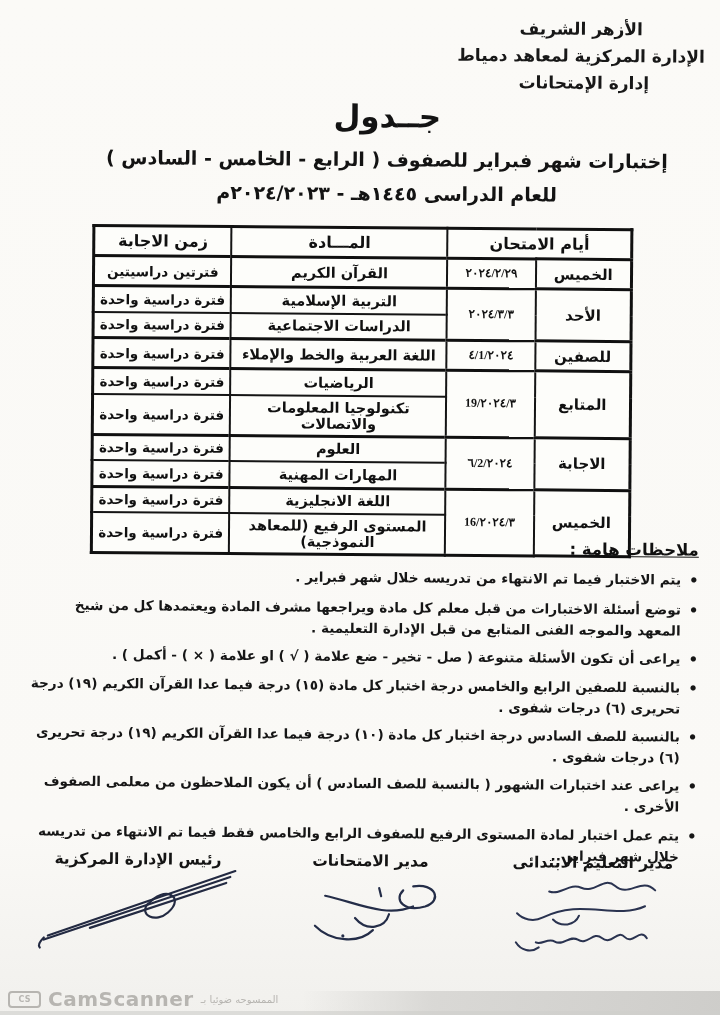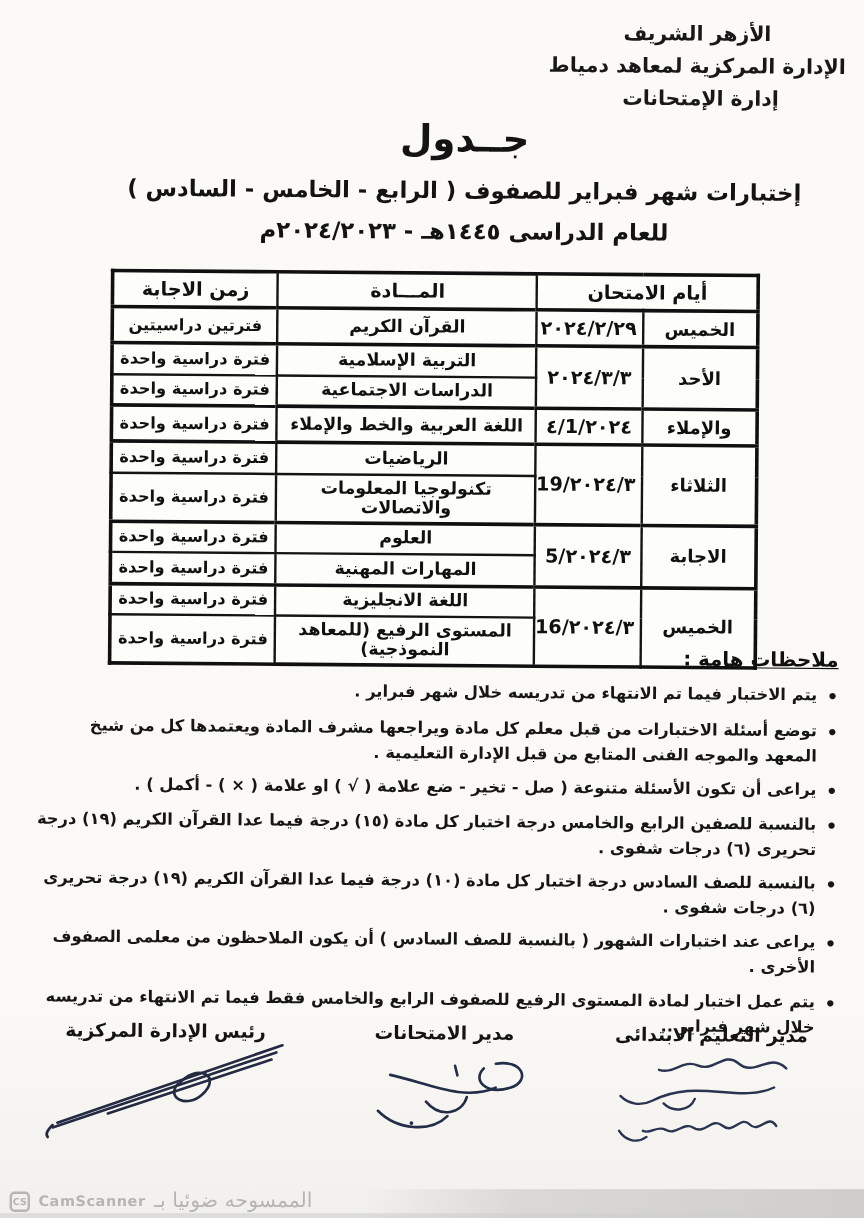--- a/index.html
+++ b/index.html
@@ -25,21 +25,21 @@
 
   
   table.schedule { position:absolute; top:226px; right:88px; width:538px; border-collapse:collapse; background:#fdfdfa; table-layout:fixed; }
   table.schedule th, table.schedule td {
     border:2px solid #141414; font-weight:bold; text-align:center; vertical-align:middle; padding:3px 4px; color:#111;
   }
   table.schedule { border:3px solid #101010; }
   tr.head th { font-size:16px; height:30px; border-bottom:3px solid #101010; }
   tr.g > td { border-top:3px solid #101010; }
   td.day  { font-size:15px; }
-  td.date { font-size:16px; }
+  td.date { font-size:12px;font-family:Liberation Serif, serif; }
   td.subject { font-size:14.5px; }
   td.time { font-size:13.5px; }
   tr.row1 td { height:30px; }
   tr.sub td.subject, tr.sub td.time { border-top:1.5px solid #2c2c2c; }
   tr.half td { height:26px; }
 
   
   .notes { position:absolute; top:538px; right:20px; left:16px; }
   .notes-heading { text-align:right; font-size:16.5px; font-weight:bold; text-decoration:underline; color:#101010; }
   .notes-list { margin-top:10px; }
@@ -48,23 +48,23 @@
   .note .nt { flex:1; text-align:right; padding-left:14px; }
   .und { }
 
   
   .signatures { position:absolute; top:852px; right:0; left:0; display:flex; justify-content:space-between; padding:0 26px 0 34px; }
   .sig { text-align:center; font-weight:bold; font-size:15.5px; color:#141414; position:relative; }
   .sig .scribble { display:block; margin-top:-4px; }
 
   
   .watermark { position:absolute; bottom:4px; left:8px; display:flex; align-items:center; gap:7px; direction:rtl; color:#b7b5b1; }
-  .wm-ar { font-size:17px; }
-  .wm-brand { font-size:12px; font-weight:bold; letter-spacing:.5px; }
-  .wm-logo { width:17px; height:17px; border:2px solid #b7b5b1; border-radius:4px; font-size:8px; font-weight:bold; display:flex; align-items:center; justify-content:center; }
+  .wm-ar { font-size:10px; }
+  .wm-brand { font-size:20px; font-weight:bold; letter-spacing:.5px; }
+  .wm-logo { width:33px; height:17px; border:2px solid #b7b5b1; border-radius:4px; font-size:8px; font-weight:bold; display:flex; align-items:center; justify-content:center; }
 
   .bottom-shade { position:absolute; bottom:0; left:0; right:0; height:24px; pointer-events:none;
     background: linear-gradient(to left, #c8c7c4 0%, #d5d4d1 40%, rgba(213,212,209,0) 58%); opacity:.85; }
   .bottom-edge { position:absolute; bottom:0; left:0; right:0; height:4px; background:#cfcecb; opacity:.6; pointer-events:none; }
 </style>
 </head>
 <body>
 
 <div class="page">
 
@@ -106,40 +106,40 @@
       <td class="date" rowspan="2">٢٠٢٤/٣/٣</td>
       <td class="subject">التربية الإسلامية</td>
       <td class="time">فترة دراسية واحدة</td>
     </tr>
     <tr class="sub half">
       <td class="subject">الدراسات الاجتماعية</td>
       <td class="time">فترة دراسية واحدة</td>
     </tr>
 
     <tr class="g row1">
-      <td class="day">والإملاء</td>
+      <td class="day">للصفين</td>
       <td class="date">٢٠٢٤/1/٤</td>
       <td class="subject">اللغة العربية والخط والإملاء</td>
       <td class="time">فترة دراسية واحدة</td>
     </tr>
 
     <tr class="g half">
-      <td class="day" rowspan="2">الثلاثاء</td>
+      <td class="day" rowspan="2">المتابع</td>
       <td class="date" rowspan="2">٢٠٢٤/٣/19</td>
       <td class="subject">الرياضيات</td>
       <td class="time">فترة دراسية واحدة</td>
     </tr>
     <tr class="sub half">
       <td class="subject">تكنولوجيا المعلومات والاتصالات</td>
       <td class="time">فترة دراسية واحدة</td>
     </tr>
 
     <tr class="g half">
       <td class="day" rowspan="2">الاجابة</td>
-      <td class="date" rowspan="2">٢٠٢٤/٣/5</td>
+      <td class="date" rowspan="2">٢٠٢٤/2/٦</td>
       <td class="subject">العلوم</td>
       <td class="time">فترة دراسية واحدة</td>
     </tr>
     <tr class="sub half">
       <td class="subject">المهارات المهنية</td>
       <td class="time">فترة دراسية واحدة</td>
     </tr>
 
     <tr class="g half">
       <td class="day" rowspan="2">الخميس</td>

